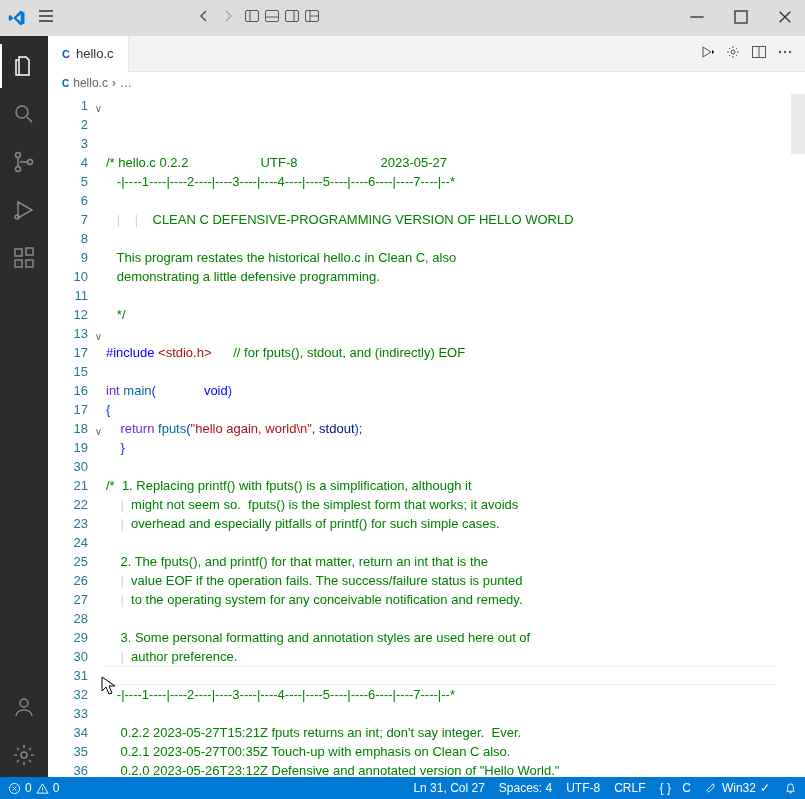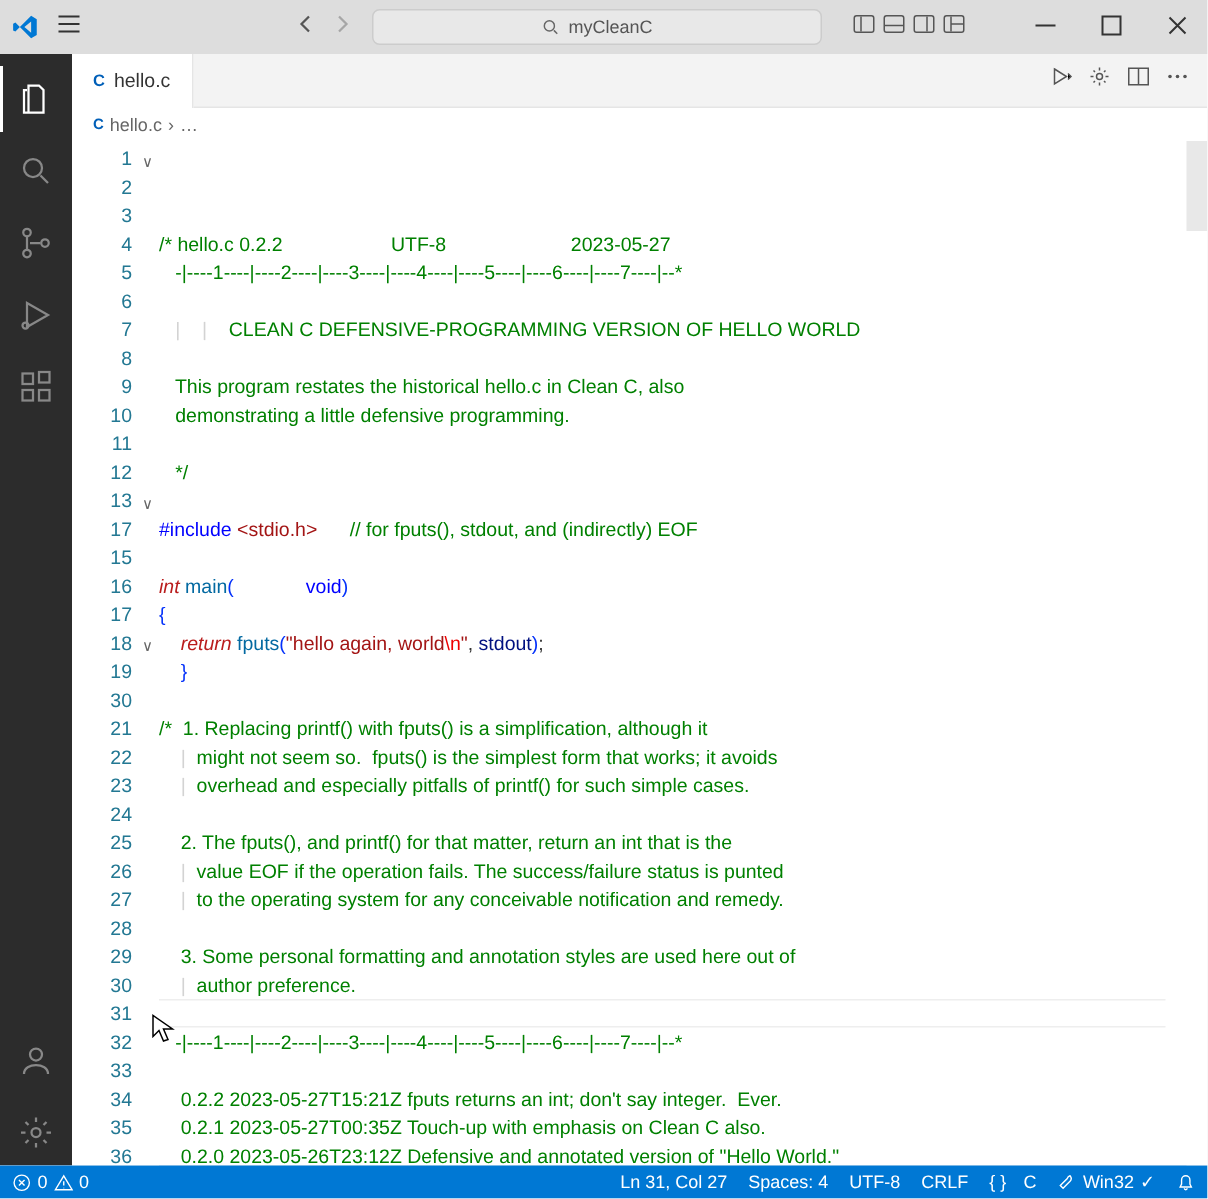--- a/index.html
+++ b/index.html
@@ -31,21 +31,21 @@
 .breadcrumb .tab-icon { color: #005fb8; font-weight: bold; font-size: 10px; }
 .editor { flex: 1; display: flex; font-family: Consolas, "Courier New", monospace; font-size: 13px; overflow: hidden; position: relative; }
 .gutter { width: 58px; text-align: right; padding-right: 18px; color: #237893; user-select: none; background: #fff; line-height: 19px; padding-top: 2px; position: relative; }
 .gutter .ln { height: 19px; position: relative; }
 .gutter .fold { position: absolute; right: -14px; top: 3px; color: #666; font-size: 10px; }
 .code { flex: 1; white-space: pre; color: #333; line-height: 19px; padding-top: 2px; overflow: hidden; position: relative; }
 .code .line { height: 19px; }
 .c-comment { color: #008000; text-align: center; }
 .c-include { color: #0000ff; }
 .c-string-inc { color: #a31515; }
-.c-keyword { color: #b91c1c; font-style: italic; }
+.c-keyword { color: #6d28d9; }
 .c-func { color: #0369a1; }
 .c-string { color: #a31515; }
 .c-escape { color: #ee0000; }
 .c-ident { color: #001080; }
 .c-brace { color: #0431fa; }
 .c-paren1 { color: #0431fa; }
 .c-type { color: #0000ff; margin-left: 48px; }
 .minimap { width: 14px; background: #fff; position: relative; }
 .minimap .scroll-thumb { position: absolute; top: 0; right: 0; width: 14px; height: 60px; background: rgba(100,100,100,0.15); }
 .statusbar { height: 22px; background: #0078d4; color: #fff; display: flex; align-items: center; font-size: 12px; padding: 0 8px; gap: 14px; }
@@ -70,27 +70,20 @@
         <path stroke="#333" stroke-width="1.3" d="M1 3h14M1 8h14M1 13h14"></path>
       </svg>
   </span>
   <div class="nav">
     <span><svg viewBox="0 0 16 16">
           <path fill="none" stroke="#555" stroke-width="1.5" d="M10 3l-5 5 5 5"></path>
         </svg></span>
     <span style="opacity:.4"><svg viewBox="0 0 16 16">
           <path fill="none" stroke="#555" stroke-width="1.5" d="M6 3l5 5-5 5"></path>
         </svg></span>
-  </div>
-  <div class="search">
-    <svg viewBox="0 0 16 16" width="12" height="12">
-        <circle cx="7" cy="7" r="4.5" fill="none" stroke="#666" stroke-width="1.3"></circle>
-        <path stroke="#666" stroke-width="1.3" d="M11 11l3 3"></path>
-      </svg>
-    <span>myCleanC</span>
   </div>
   <div class="layout-icons">
     <span><svg viewBox="0 0 16 16">
           <rect x="1.5" y="2.5" width="13" height="11" rx="1.5" fill="none" stroke="#555"></rect>
           <path stroke="#555" d="M6 3v10"></path>
         </svg></span>
     <span><svg viewBox="0 0 16 16">
           <rect x="1.5" y="2.5" width="13" height="11" rx="1.5" fill="none" stroke="#555"></rect>
           <path stroke="#555" d="M2 9h12"></path>
         </svg></span>

